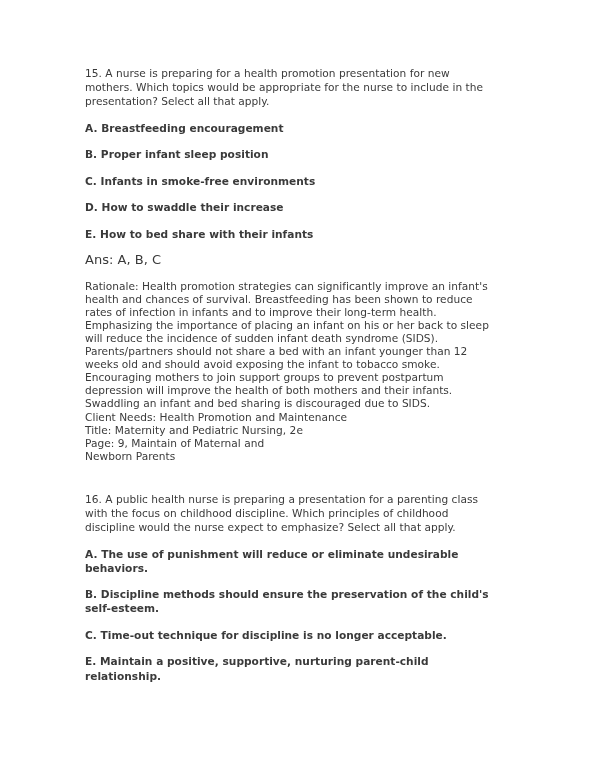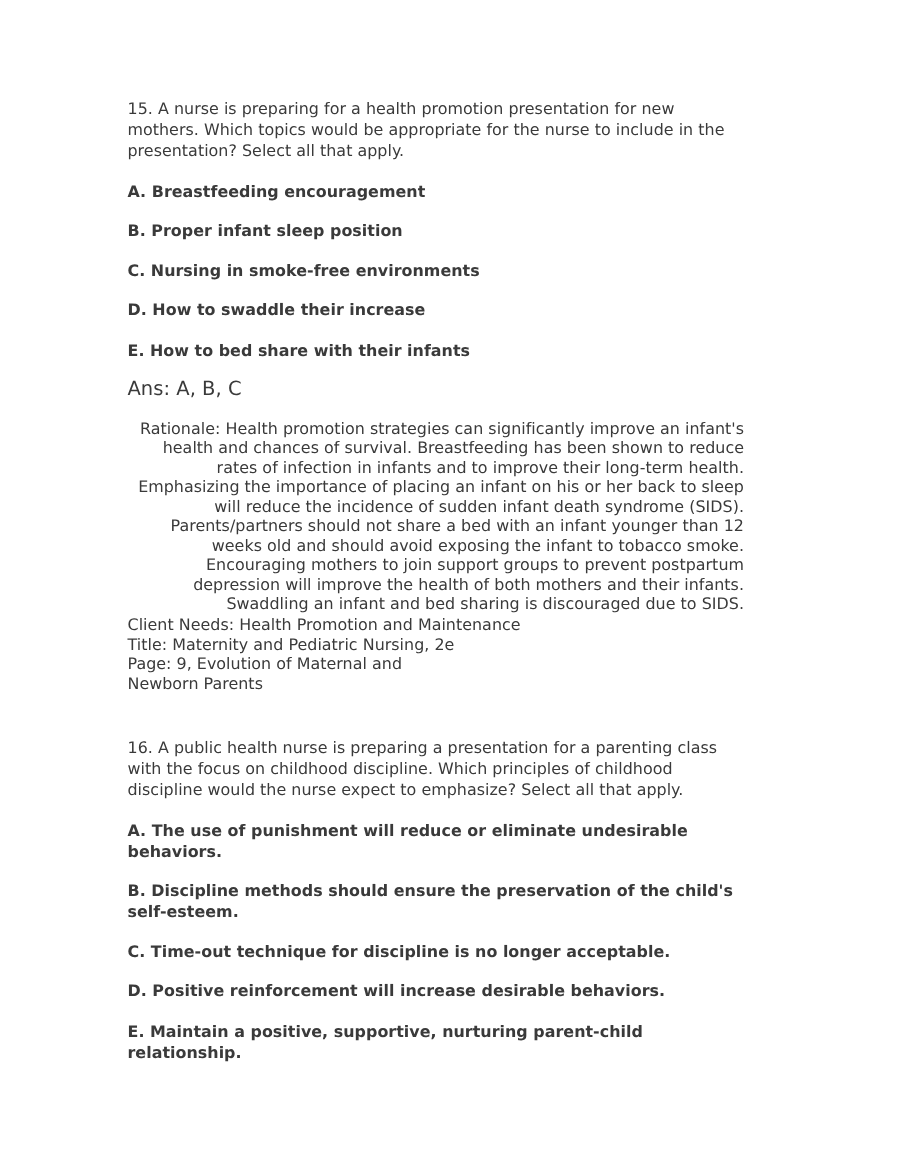--- a/index.html
+++ b/index.html
@@ -41,21 +41,20 @@
     font-size: 13px;
     line-height: 14.2px;
     margin: 0 0 12.3px 0;
     letter-spacing: 0.02px;
   }
   .rationale {
     font-size: 10.6px;
     line-height: 13.1px;
     margin: 0;
     letter-spacing: 0.02px;
-    text-align: right;
   }
   .meta-line {
     font-size: 10.6px;
     line-height: 13.1px;
     margin: 0;
     letter-spacing: 0.02px;
     white-space: pre;
   }
   .q-gap {
     height: 29px;
@@ -64,41 +63,40 @@
 </head>
 <body>
 
 <div class="page">
 
   <div>
     <p class="q-stem">15. A nurse is preparing for a health promotion presentation for new mothers. Which topics would be appropriate for the nurse to include in the presentation? Select all that apply.</p>
 
     <p class="opt">A. Breastfeeding encouragement</p>
     <p class="opt">B. Proper infant sleep position</p>
-    <p class="opt">C. Nursing in smoke-free environments</p>
+    <p class="opt">C. Infants in smoke-free environments</p>
     <p class="opt">D. How to swaddle their increase</p>
     <p class="opt">E. How to bed share with their infants</p>
 
     <p class="ans">Ans: A, B, C</p>
 
     <p class="rationale">Rationale: Health promotion strategies can significantly improve an infant's health and chances of survival. Breastfeeding has been shown to reduce rates of infection in infants and to improve their long-term health. Emphasizing the importance of placing an infant on his or her back to sleep will reduce the incidence of sudden infant death syndrome (SIDS). Parents/partners should not share a bed with an infant younger than 12 weeks old and should avoid exposing the infant to tobacco smoke. Encouraging mothers to join support groups to prevent postpartum depression will improve the health of both mothers and their infants. Swaddling an infant and bed sharing is discouraged due to SIDS.</p>
 
     <div>
       <div class="meta-line">Client Needs: Health Promotion and Maintenance</div>
       <div class="meta-line">Title: Maternity and Pediatric Nursing, 2e</div>
-      <div class="meta-line">Page: 9, Evolution of Maternal and</div>
+      <div class="meta-line">Page: 9, Maintain of Maternal and</div>
       <div class="meta-line">Newborn Parents</div>
     </div>
   </div>
 
   <div class="q-gap"></div>
 
   <div>
     <p class="q-stem">16. A public health nurse is preparing a presentation for a parenting class with the focus on childhood discipline. Which principles of childhood discipline would the nurse expect to emphasize? Select all that apply.</p>
 
     <p class="opt">A. The use of punishment will reduce or eliminate undesirable behaviors.</p>
     <p class="opt">B. Discipline methods should ensure the preservation of the child's self-esteem.</p>
     <p class="opt">C. Time-out technique for discipline is no longer acceptable.</p>
-    <p class="opt">D. Positive reinforcement will increase desirable behaviors.</p>
     <p class="opt">E. Maintain a positive, supportive, nurturing parent-child relationship.</p>
   </div>
 
 </div>
 
 </body></html>

